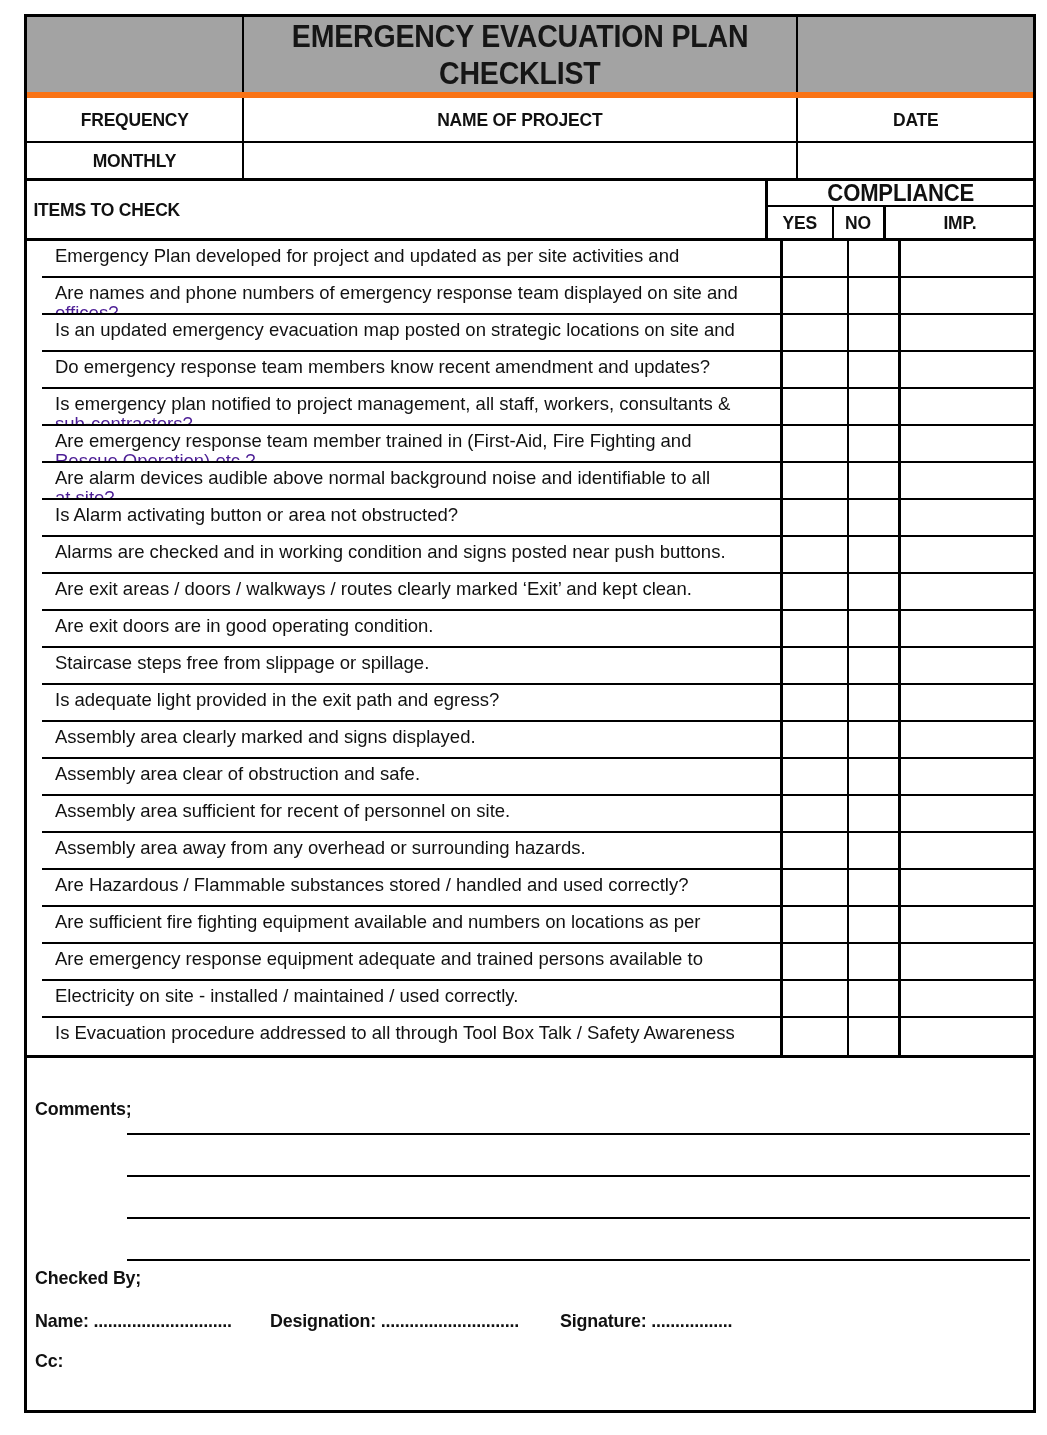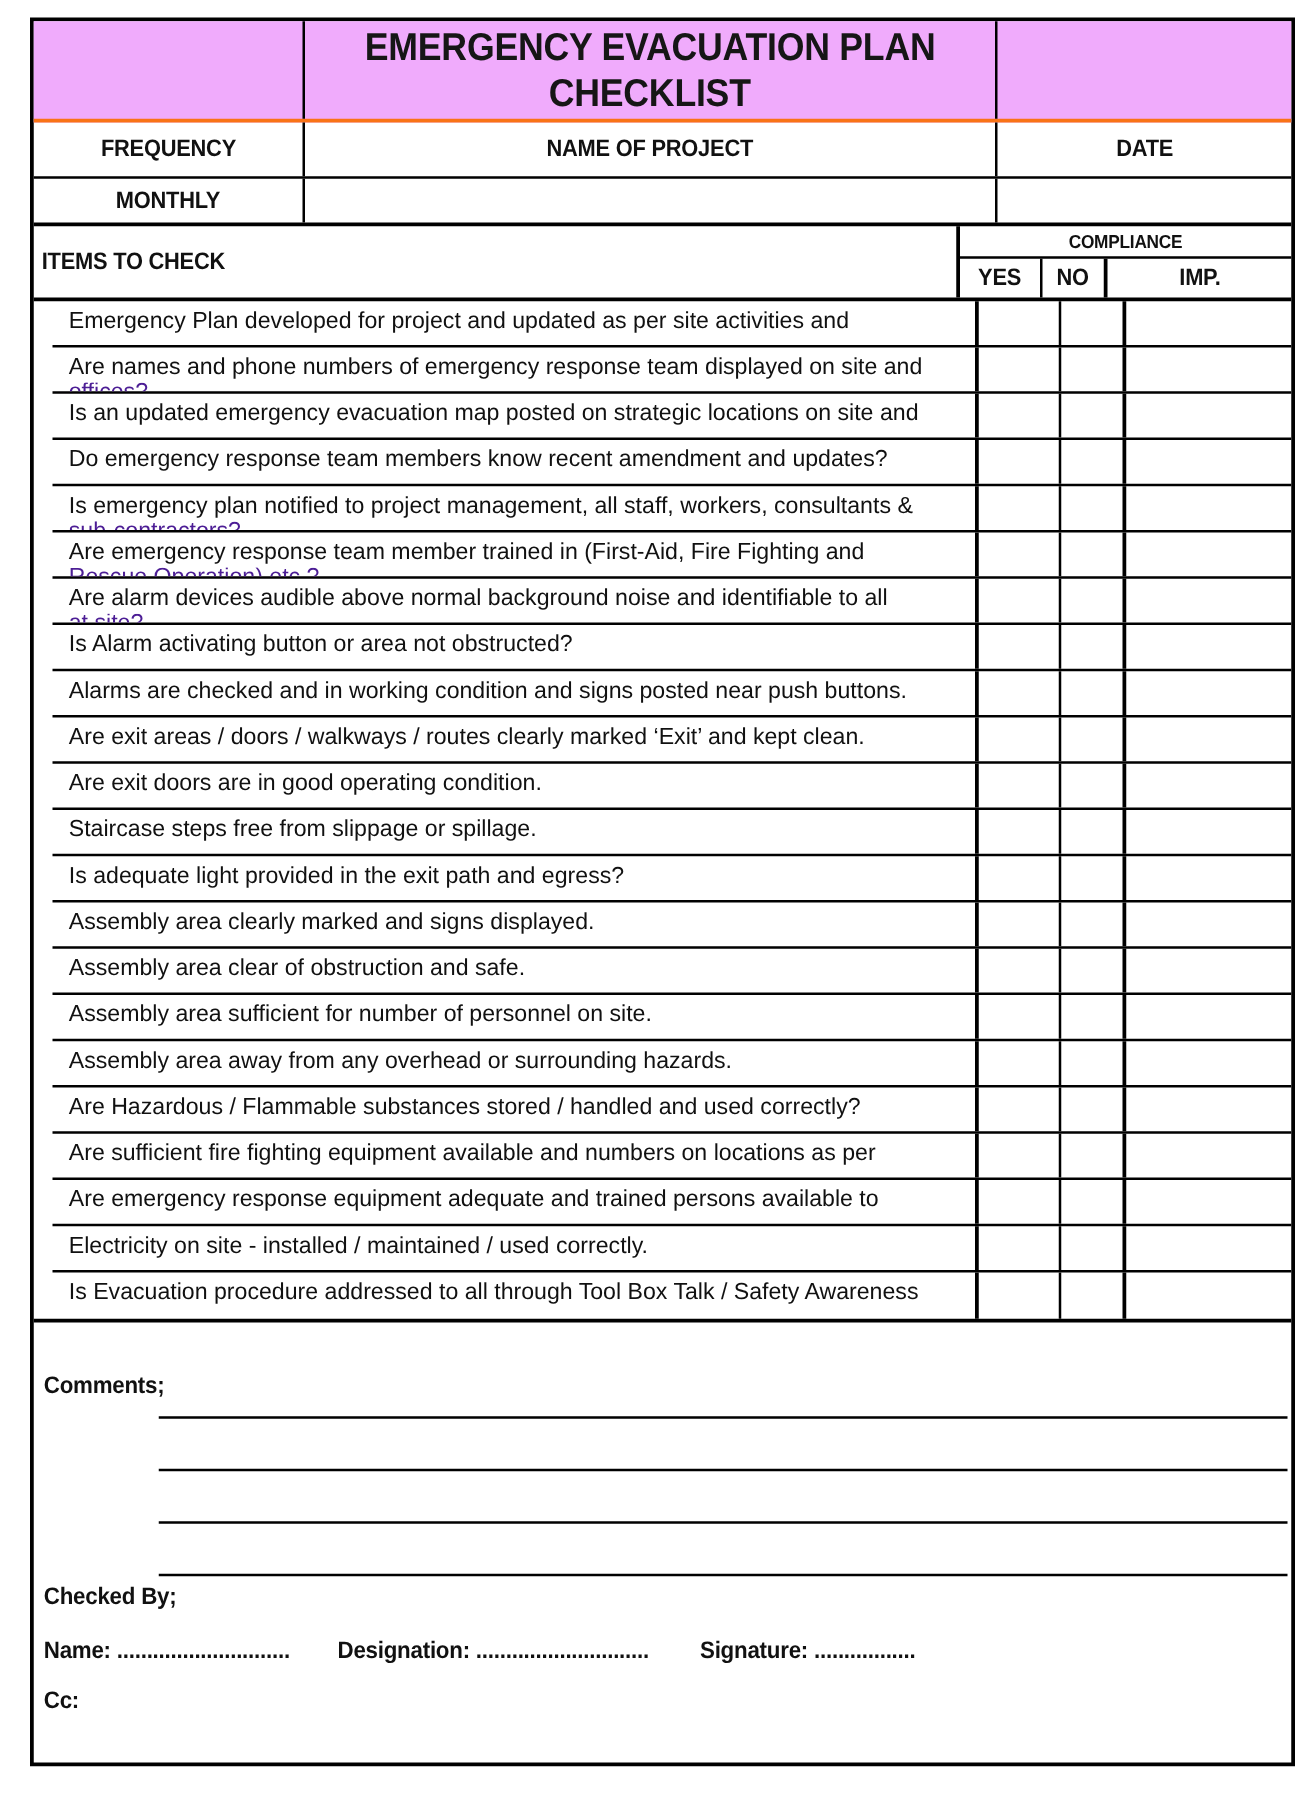--- a/index.html
+++ b/index.html
@@ -15,21 +15,21 @@
     width:1012px; height:1399px;
     border:3px solid #000;
     box-sizing:border-box;
     display:flex; flex-direction:column;
     background:#fff;
   }
   .cond { display:inline-block; transform:scaleX(.92); transform-origin:center; letter-spacing:-.2px; white-space:nowrap; }
   .cond-l { display:inline-block; transform:scaleX(.94); transform-origin:left center; letter-spacing:-.2px; white-space:nowrap; }
 
   
-  .title-row { display:flex; height:81px; box-sizing:border-box; border-bottom:3px solid #f97316; background:#f0abfc; }
+  .title-row { display:flex; height:81px; box-sizing:border-box; border-bottom:6px solid #f97316; background:#a3a3a3; }
   .t-c1 { width:217px; box-sizing:border-box; border-right:2px solid #000; }
   .t-c2 { width:554px; box-sizing:border-box; border-right:2px solid #000;
           display:flex; flex-direction:column; align-items:center; justify-content:center; }
   .t-c3 { flex:1; }
   .title-line { font-weight:bold; font-size:31px; line-height:37px; color:#161616; }
 
   .freq-row { display:flex; height:45px; box-sizing:border-box; border-bottom:2px solid #000; }
   .monthly-row { display:flex; height:38px; box-sizing:border-box; border-bottom:3px solid #000; }
   .hcell { box-sizing:border-box; display:flex; align-items:center; justify-content:center;
            font-weight:bold; font-size:19px; }
@@ -37,21 +37,21 @@
   .w2 { width:554px; border-right:2px solid #000; }
   .w3 { flex:1; }
 
   
   .chk-header { display:flex; height:60px; box-sizing:border-box; border-bottom:3px solid #000; }
   .items-head { width:741px; box-sizing:border-box; border-right:3px solid #000;
                 display:flex; align-items:center; 
                 font-weight:bold; font-size:19px; }
   .comp-wrap { flex:1; display:flex; flex-direction:column; }
   .comp-top { height:26px; box-sizing:border-box; border-bottom:2px solid #000;
-              display:flex; align-items:center; justify-content:center; font-weight:bold; font-size:15px; }
+              display:flex; align-items:center; justify-content:center; font-weight:bold; font-size:24px; }
   .comp-cols { flex:1; display:flex; }
   .comp-col { box-sizing:border-box; display:flex; align-items:center; justify-content:center;
               font-weight:bold; font-size:19px; }
   .cy { width:64px; }
   .cn { width:51px; border-left:2px solid #000; }
   .ci { flex:1; border-left:3px solid #000; }
 
   
   .rows { border-bottom:3px solid #000; }
   .row { display:flex; height:37px; box-sizing:border-box; border-bottom:2px solid #000;margin-left:15px; }
@@ -277,21 +277,21 @@
         <div class="l1">Assembly area clear of obstruction and safe.</div>
         <div class="l2"></div>
       </div>
       <div class="cell-y"></div>
       <div class="cell-n"></div>
       <div class="cell-i"></div>
     </div>
 
     <div class="row">
       <div class="item-cell">
-        <div class="l1">Assembly area sufficient for number of personnel on site.</div>
+        <div class="l1">Assembly area sufficient for recent of personnel on site.</div>
         <div class="l2"></div>
       </div>
       <div class="cell-y"></div>
       <div class="cell-n"></div>
       <div class="cell-i"></div>
     </div>
 
     <div class="row">
       <div class="item-cell">
         <div class="l1">Assembly area away from any overhead or surrounding hazards.</div>

